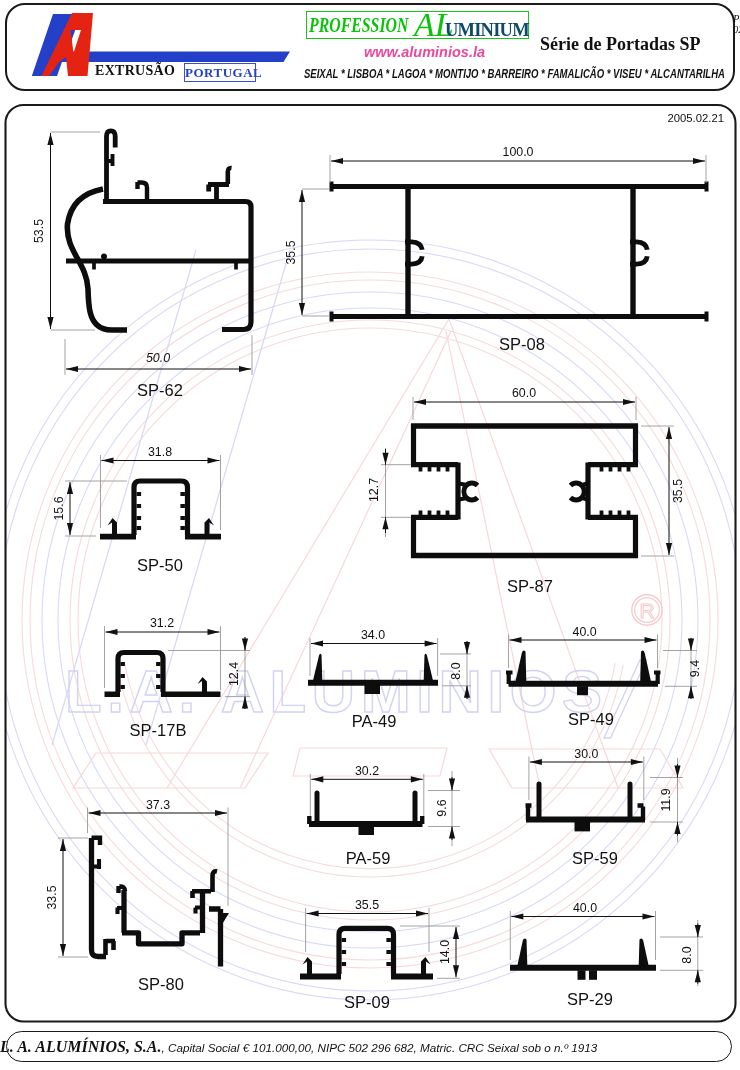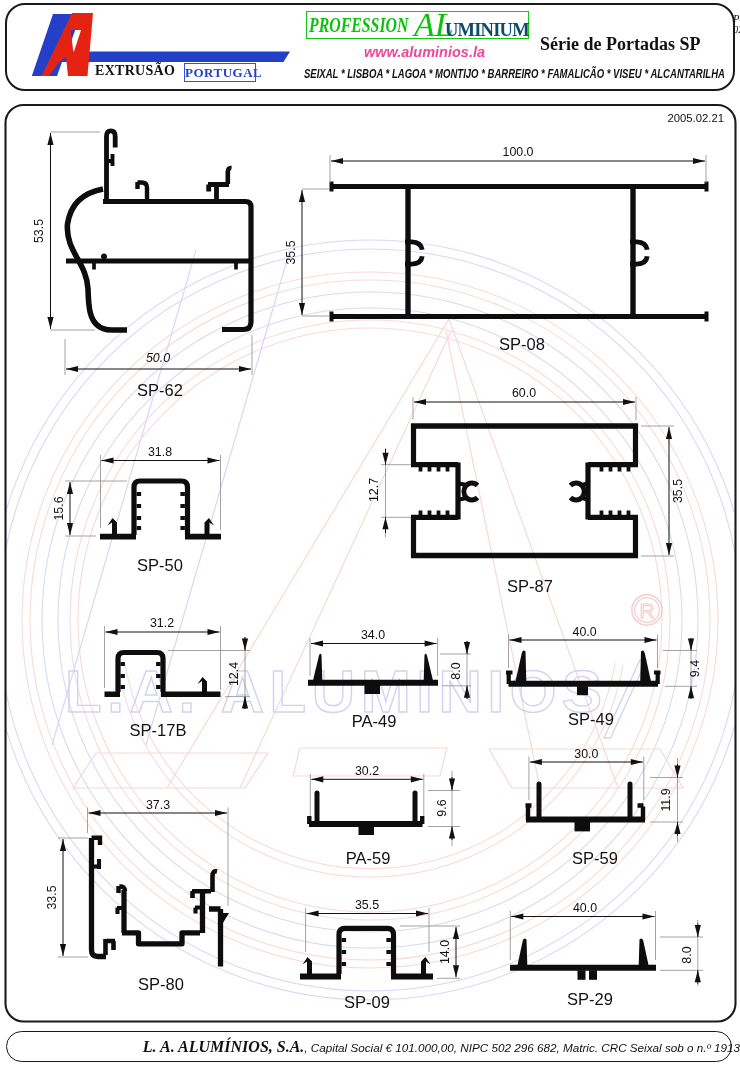--- a/index.html
+++ b/index.html
@@ -423,15 +423,15 @@
   <line x1="697.8" y1="923.5" x2="697.8" y2="937" stroke="#111" stroke-width="1" marker-end="url(#m)"></line>
   <line x1="697.8" y1="983.8" x2="697.8" y2="970.3" stroke="#111" stroke-width="1" marker-end="url(#m)"></line>
   <text x="691" y="955" font-size="12.4" fill="#111" text-anchor="middle" transform="rotate(-90 691 955)">8.0</text>
 </g>
 
 <text x="590" y="1005" font-size="16.5" fill="#111" text-anchor="middle">SP-29</text>
 </svg>
 
 <div class="abs" style="left:6px;top:1031px;width:726px;height:31px;border:1.5px solid #1a1a1a;border-radius:16px;box-sizing:border-box;"></div>
 
-<div class="abs" style="left:0;top:1037.5px;width:740px;text-align:right;white-space:nowrap;color:#111;"><span style="font-family:'Liberation Serif',serif;font-style:italic;font-weight:bold;font-size:16px;">L. A. ALUMÍNIOS, S.A.</span><span style="font-style:italic;font-size:11.7px;">, Capital Social € 101.000,00, NIPC 502 296 682, Matric. CRC Seixal sob o n.º 1913</span></div>
+<div class="abs" style="left:0;top:1037.5px;width:740px;text-align:left;white-space:nowrap;color:#111;"><span style="font-family:'Liberation Serif',serif;font-style:italic;font-weight:bold;font-size:16px;">L. A. ALUMÍNIOS, S.A.</span><span style="font-style:italic;font-size:11.7px;">, Capital Social € 101.000,00, NIPC 502 296 682, Matric. CRC Seixal sob o n.º 1913</span></div>
 
 </div>
 
 </body></html>

